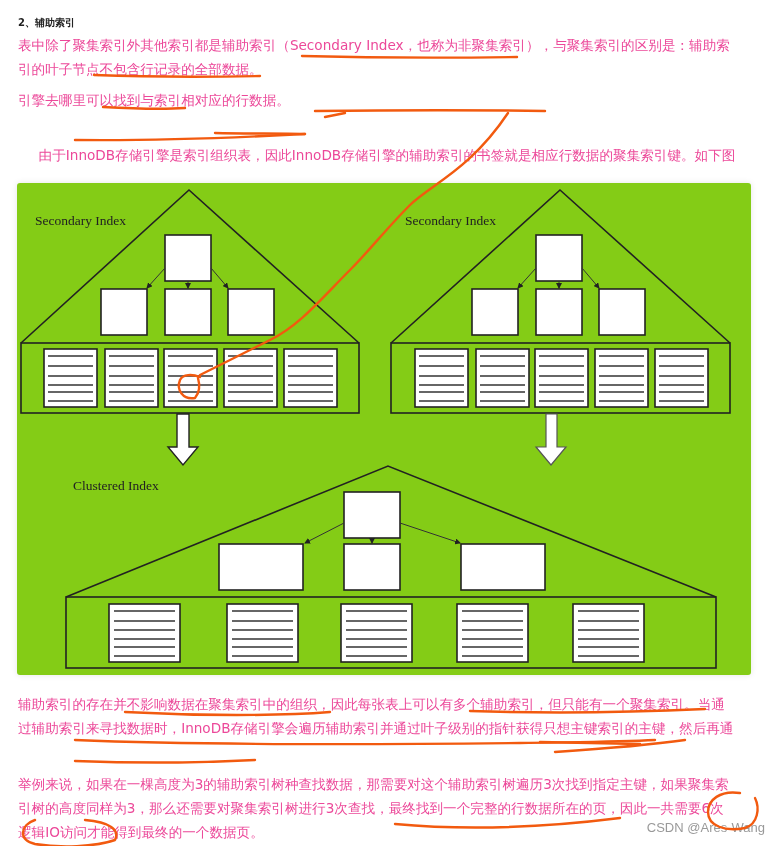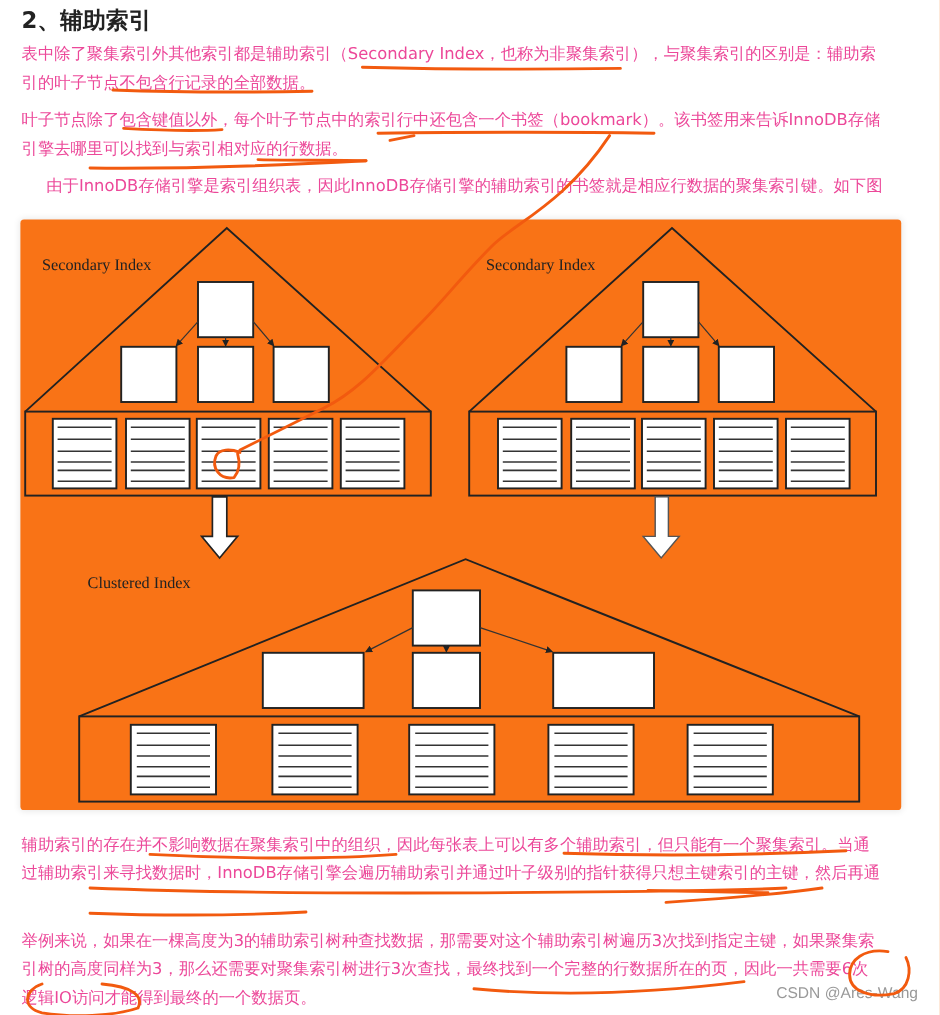--- a/index.html
+++ b/index.html
@@ -1,37 +1,36 @@
 <!DOCTYPE html>
 <html><head>
 <meta charset="utf-8">
 <style>
   html, body { margin:0; padding:0; background:#ffffff; }
   body { width:783px; height:846px; position:relative; overflow:hidden;
          font-family:"DejaVu Sans","Liberation Sans",sans-serif; color:#4d4d4d; }
-  .h { position:absolute; left:18px; top:4px; font-size:19px; font-weight:bold; color:#222; }
+  .h { position:absolute; left:18px; top:16px; font-size:10px; font-weight:bold; color:#222; }
   .p { position:absolute; left:18px; width:738px; font-size:13.6px; line-height:24px; color:#ec4899; letter-spacing:0; }
-  .card { position:absolute; left:17px; top:183px; width:734px; height:492px; background:#f97316;
+  .card { position:absolute; left:17px; top:183px; width:734px; height:492px; background:#84cc16;
           box-shadow:0 0 6px rgba(0,0,0,0.10); border-radius:3px; }
   .diag { position:absolute; left:0; top:0; }
   .lbl { font-family:"Liberation Serif","DejaVu Serif",serif; font-size:13.5px; fill:#222; }
   .anno { position:absolute; left:0; top:0; pointer-events:none; }
   .wm { position:absolute; right:18px; top:820px; font-size:13px; color:#999; font-family:"Liberation Sans",sans-serif; }
 </style>
 </head>
 <body>
 
 <div class="h">2、辅助索引</div>
 
 <div class="p" style="top:33px;">
   <div>表中除了聚集索引外其他索引都是辅助索引（Secondary Index，也称为非聚集索引），与聚集索引的区别是：辅助索</div>
   <div>引的叶子节点不包含行记录的全部数据。</div>
 </div>
 <div class="p" style="top:88px;">
-  <div>叶子节点除了包含键值以外，每个叶子节点中的索引行中还包含一个书签（bookmark）。该书签用来告诉InnoDB存储</div>
   <div>引擎去哪里可以找到与索引相对应的行数据。</div>
 </div>
 <div class="p" style="top:143px;text-align:center;">
   <div>由于InnoDB存储引擎是索引组织表，因此InnoDB存储引擎的辅助索引的书签就是相应行数据的聚集索引键。如下图</div>
 </div>
 
 <div class="card">
   <svg class="diag" width="734" height="492" viewBox="17 183 734 492">
     <defs>
       <marker id="ah" markerWidth="6" markerHeight="6" refX="5" refY="3" orient="auto">

